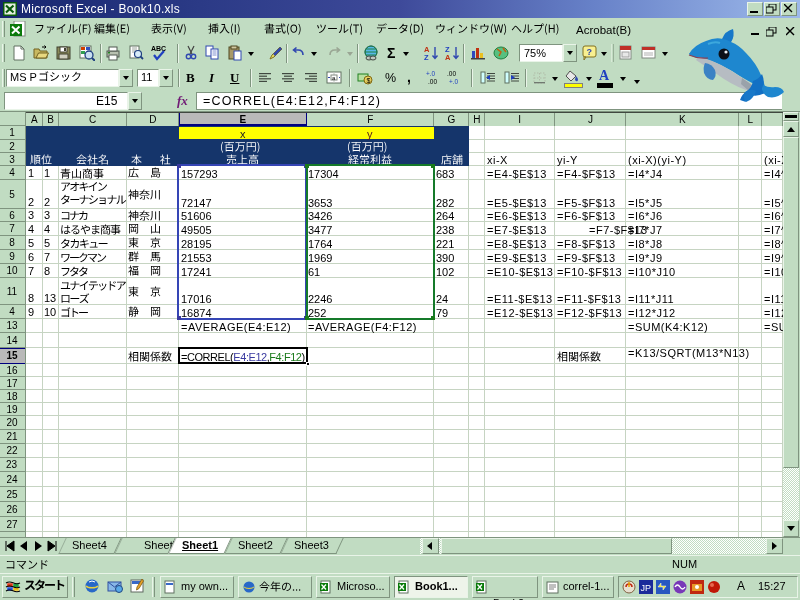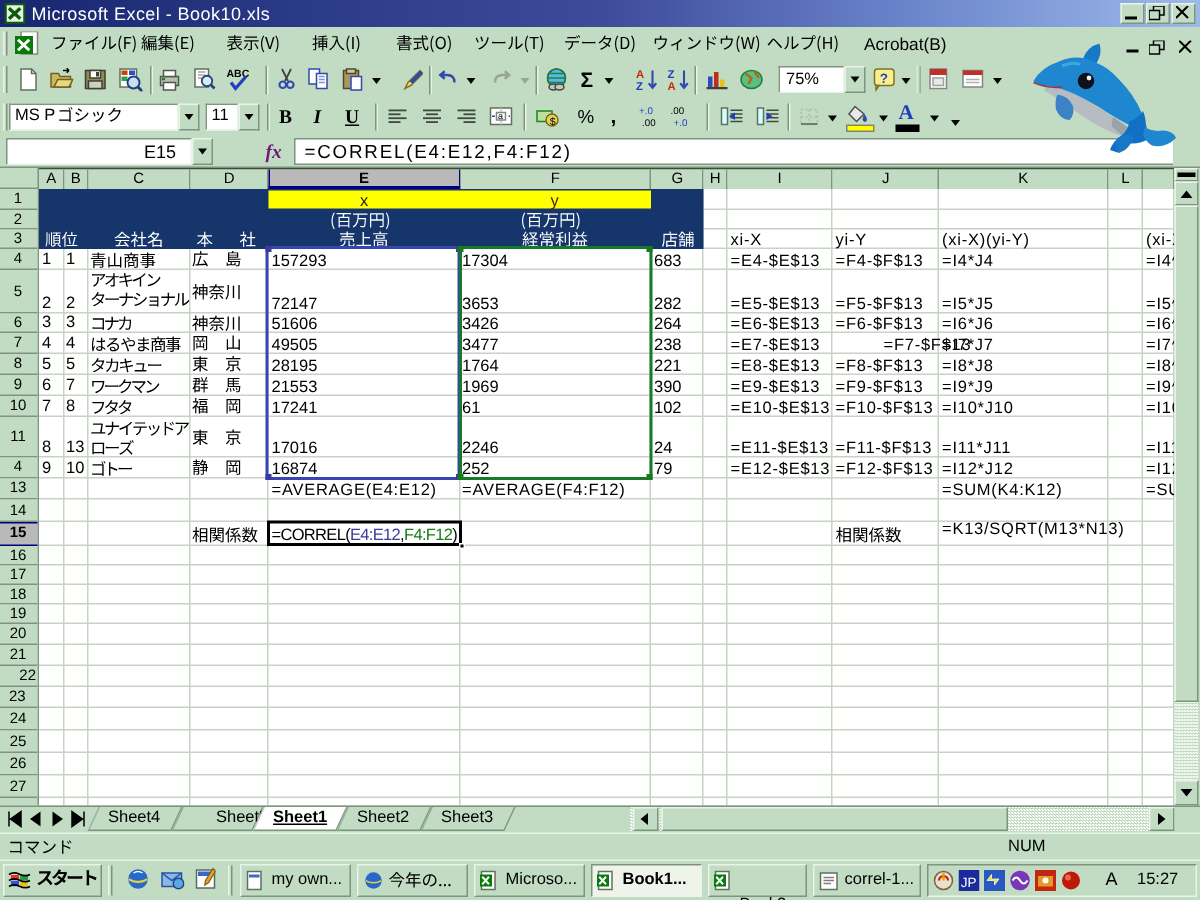--- a/index.html
+++ b/index.html
@@ -359,21 +359,21 @@
 <div class="t " style="left:0px;top:378.5px;font-size:10px;width:24px;text-align:center;">17</div>
 <div class="abs" style="left:0;top:390px;width:25px;height:13px;background:#c1dcc2;border-bottom:1px solid #7f947f;"></div>
 <div class="t " style="left:0px;top:391.5px;font-size:10px;width:24px;text-align:center;">18</div>
 <div class="abs" style="left:0;top:403px;width:25px;height:13px;background:#c1dcc2;border-bottom:1px solid #7f947f;"></div>
 <div class="t " style="left:0px;top:404.5px;font-size:10px;width:24px;text-align:center;">19</div>
 <div class="abs" style="left:0;top:416px;width:25px;height:14px;background:#c1dcc2;border-bottom:1px solid #7f947f;"></div>
 <div class="t " style="left:0px;top:418.0px;font-size:10px;width:24px;text-align:center;">20</div>
 <div class="abs" style="left:0;top:430px;width:25px;height:14px;background:#c1dcc2;border-bottom:1px solid #7f947f;"></div>
 <div class="t " style="left:0px;top:432.0px;font-size:10px;width:24px;text-align:center;">21</div>
 <div class="abs" style="left:0;top:444px;width:25px;height:14px;background:#c1dcc2;border-bottom:1px solid #7f947f;"></div>
-<div class="t " style="left:0px;top:446.0px;font-size:10px;width:24px;text-align:right;">22</div>
+<div class="t " style="left:0px;top:446.0px;font-size:10px;width:24px;text-align:center;">22</div>
 <div class="abs" style="left:0;top:458px;width:25px;height:14px;background:#c1dcc2;border-bottom:1px solid #7f947f;"></div>
 <div class="t " style="left:0px;top:460.0px;font-size:10px;width:23px;text-align:center;">23</div>
 <div class="abs" style="left:0;top:472px;width:25px;height:15px;background:#c1dcc2;border-bottom:1px solid #7f947f;"></div>
 <div class="t " style="left:0px;top:474.5px;font-size:10px;width:24px;text-align:center;">24</div>
 <div class="abs" style="left:0;top:487px;width:25px;height:15px;background:#c1dcc2;border-bottom:1px solid #7f947f;"></div>
 <div class="t " style="left:0px;top:489.5px;font-size:10px;width:24px;text-align:center;">25</div>
 <div class="abs" style="left:0;top:502px;width:25px;height:15px;background:#c1dcc2;border-bottom:1px solid #7f947f;"></div>
 <div class="t " style="left:0px;top:504.5px;font-size:10px;width:24px;text-align:center;">26</div>
 <div class="abs" style="left:0;top:517px;width:25px;height:15px;background:#c1dcc2;border-bottom:1px solid #7f947f;"></div>
 <div class="t " style="left:0px;top:519.5px;font-size:10px;width:24px;text-align:center;">27</div>

